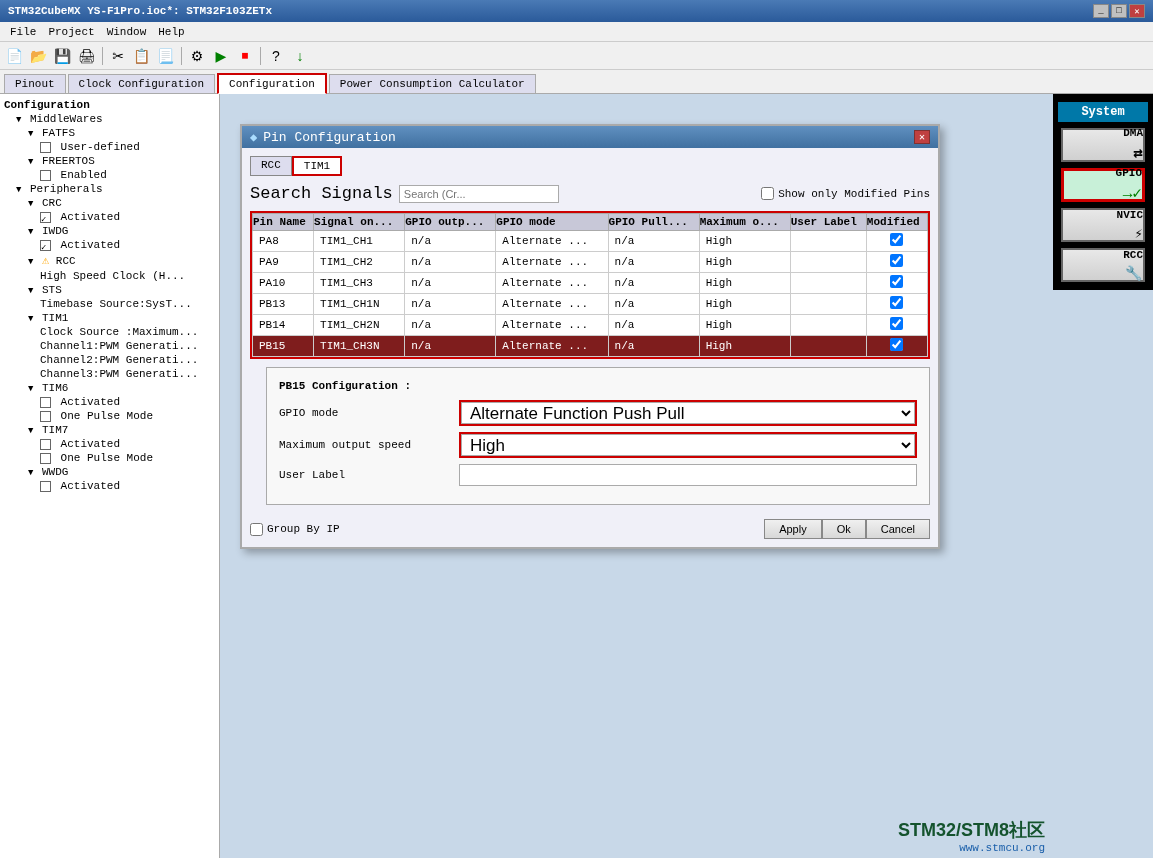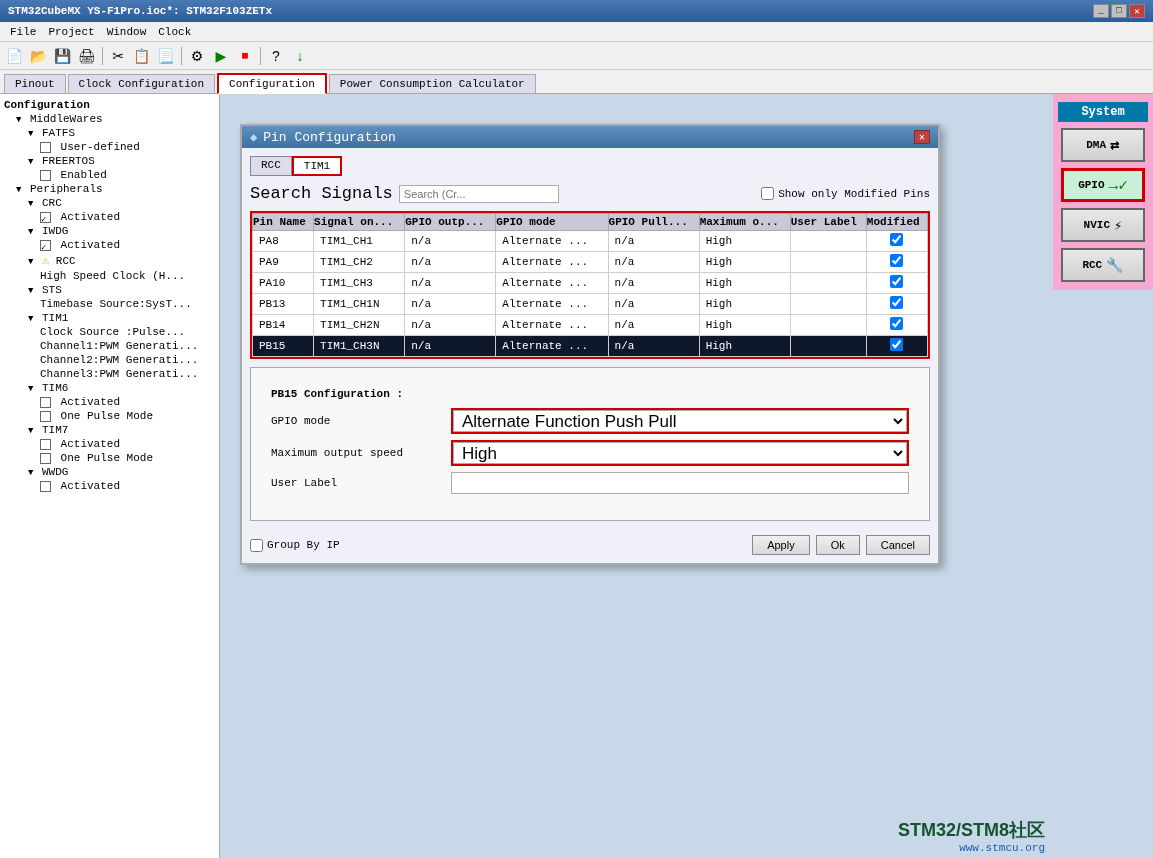--- a/index.html
+++ b/index.html
@@ -37,23 +37,23 @@
     .tree-checkbox { width: 11px; height: 11px; border: 1px solid #666; display: inline-block; margin-right: 3px; vertical-align: middle; background: white; }
     .tree-checkbox.checked { background: white; }
     .tree-checkbox.checked::after { content: '✓'; font-size: 9px; }
     .triangle { font-size: 9px; margin-right: 2px; cursor: pointer; }
     .warning-icon { color: orange; font-size: 12px; }
     
     
     .right-panel { flex: 1; position: relative; background: #c8d8e8; }
     
     
-    .system-sidebar { position: absolute; right: 0; top: 0; width: 100px; background: #f9a8d4; display: flex; flex-direction: column; align-items: center; padding: 8px 4px; gap: 6px; }
+    .system-sidebar { position: absolute; right: 0; top: 0; width: 100px; background: #000000; display: flex; flex-direction: column; align-items: center; padding: 8px 4px; gap: 6px; }
     .system-title { background: #0078a8; color: white; width: 90px; text-align: center; padding: 3px; font-size: 12px; font-weight: bold; }
-    .sys-btn { width: 84px; height: 34px; border: 2px solid #666; background: linear-gradient(to bottom, #e8e8e8, #d0d0d0); display: flex; align-items: center; justify-content: center; cursor: pointer; font-size: 11px; font-weight: bold; gap: 4px; }
+    .sys-btn { width: 84px; height: 34px; border: 2px solid #666; background: linear-gradient(to bottom, #e8e8e8, #d0d0d0); display: flex; align-items: flex-end; justify-content: center; cursor: pointer; font-size: 11px; font-weight: bold; gap: 4px; flex-direction: column; }
     .sys-btn.active { border: 3px solid #cc0000; background: #c8e8d8; }
     
     
     .pin-config-dialog { position: absolute; top: 30px; left: 20px; width: 700px; background: #f0f0f8; border: 2px solid #aaa; box-shadow: 4px 4px 8px rgba(0,0,0,0.3); }
     .dialog-title-bar { background: linear-gradient(to bottom, #6090c0, #4070a0); color: white; height: 22px; display: flex; align-items: center; padding: 0 8px; justify-content: space-between; }
     .dialog-title-text { font-size: 13px; }
     .dialog-close-btn { width: 16px; height: 14px; background: #c04040; border: 1px solid #803030; color: white; display: flex; align-items: center; justify-content: center; cursor: pointer; font-size: 10px; font-weight: bold; }
     .dialog-content { padding: 8px; }
     
     
@@ -64,38 +64,38 @@
     
     .search-area { display: flex; align-items: center; margin-bottom: 8px; justify-content: space-between; }
     .search-label { font-size: 17px; margin-right: 6px; }
     .search-input { width: 160px; height: 18px; border: 1px solid #aaa; padding: 0 4px; font-size: 11px; }
     .show-modified { display: flex; align-items: center; gap: 4px; font-size: 11px; }
     
     
     .config-table { width: 100%; border-collapse: collapse; font-size: 11px; }
     .config-table th { background: #c8c8d8; border: 1px solid #aaa; padding: 2px 0; text-align: left; font-weight: bold; font-size: 11px; }
     .config-table td { border: 1px solid #ccc; padding: 2px 6px; background: white; }
-    .config-table tr.selected td { background: #0f172a; color: white; }
+    .config-table tr.selected td { background: #7f1d1d; color: white; }
     
     
     .table-container { border: 2px solid #cc0000; margin-bottom: 8px; max-height: 200px; overflow-y: auto; }
     
     
-    .config-section { border: 1px solid #aaa; padding: 20px; margin-bottom: 8px; background: #f8f8f8; }
+    .config-section { border: 1px solid #aaa; padding: 12px; margin-bottom: 8px; background: #f8f8f8; margin-left: 16px; }
     .config-section-title { font-size: 11px; font-weight: bold; margin-bottom: 8px; }
     .config-row { display: flex; align-items: center; margin-bottom: 6px; }
     .config-label { width: 180px; font-size: 11px; }
     .config-select-wrapper { flex: 1; border: 2px solid #cc0000; }
     .config-select { width: 100%; height: 22px; border: 1px solid #aaa; font-size: 17px; padding: 0 4px; background: white; }
     .config-input { width: 100%; height: 22px; border: 1px solid #aaa; padding: 0 4px; font-size: 11px; }
     
     
     .dialog-footer { display: flex; align-items: center; justify-content: space-between; padding: 6px 0 0 0; }
     .group-by-ip { display: flex; align-items: center; gap: 4px; font-size: 11px; }
-    .footer-buttons { display: flex; gap: 6px; }
+    .footer-buttons { display: flex; }
     .footer-btn { padding: 3px 14px; border: 1px solid #888; background: linear-gradient(to bottom, #f0f0f0, #d8d8d8); font-size: 11px; cursor: pointer; }
     
     
     .watermark { position: absolute; bottom: 4px; right: 108px; text-align: right; }
     .watermark-stm32 { color: #14532d; font-size: 18px; font-weight: bold; font-family: Arial; }
     .watermark-url { color: #1a5faa; font-size: 11px; }
   </style>
 </head>
 <body>
 
@@ -105,21 +105,21 @@
     <div class="title-btn">_</div>
     <div class="title-btn">□</div>
     <div class="title-btn" style="background:#c04040;color:white;">✕</div>
   </div>
 </div>
 
 <div class="menu-bar">
   <span class="menu-item">File</span>
   <span class="menu-item">Project</span>
   <span class="menu-item">Window</span>
-  <span class="menu-item">Clock</span>
+  <span class="menu-item">Help</span>
 </div>
 
 <div class="toolbar">
   <button class="tb-btn">📄</button>
   <button class="tb-btn">📂</button>
   <button class="tb-btn">💾</button>
   <button class="tb-btn">🖨</button>
   <div class="tb-separator"></div>
   <button class="tb-btn">✂</button>
   <button class="tb-btn">📋</button>
@@ -199,21 +199,21 @@
       <span>STS</span>
     </div>
     <div class="tree-item tree-indent3">
       <span>Timebase Source:SysT...</span>
     </div>
     <div class="tree-item tree-indent2">
       <span class="triangle">▼</span>
       <span>TIM1</span>
     </div>
     <div class="tree-item tree-indent3">
-      <span>Clock Source :Pulse...</span>
+      <span>Clock Source :Maximum...</span>
     </div>
     <div class="tree-item tree-indent3">
       <span>Channel1:PWM Generati...</span>
     </div>
     <div class="tree-item tree-indent3">
       <span>Channel2:PWM Generati...</span>
     </div>
     <div class="tree-item tree-indent3">
       <span>Channel3:PWM Generati...</span>
     </div>

